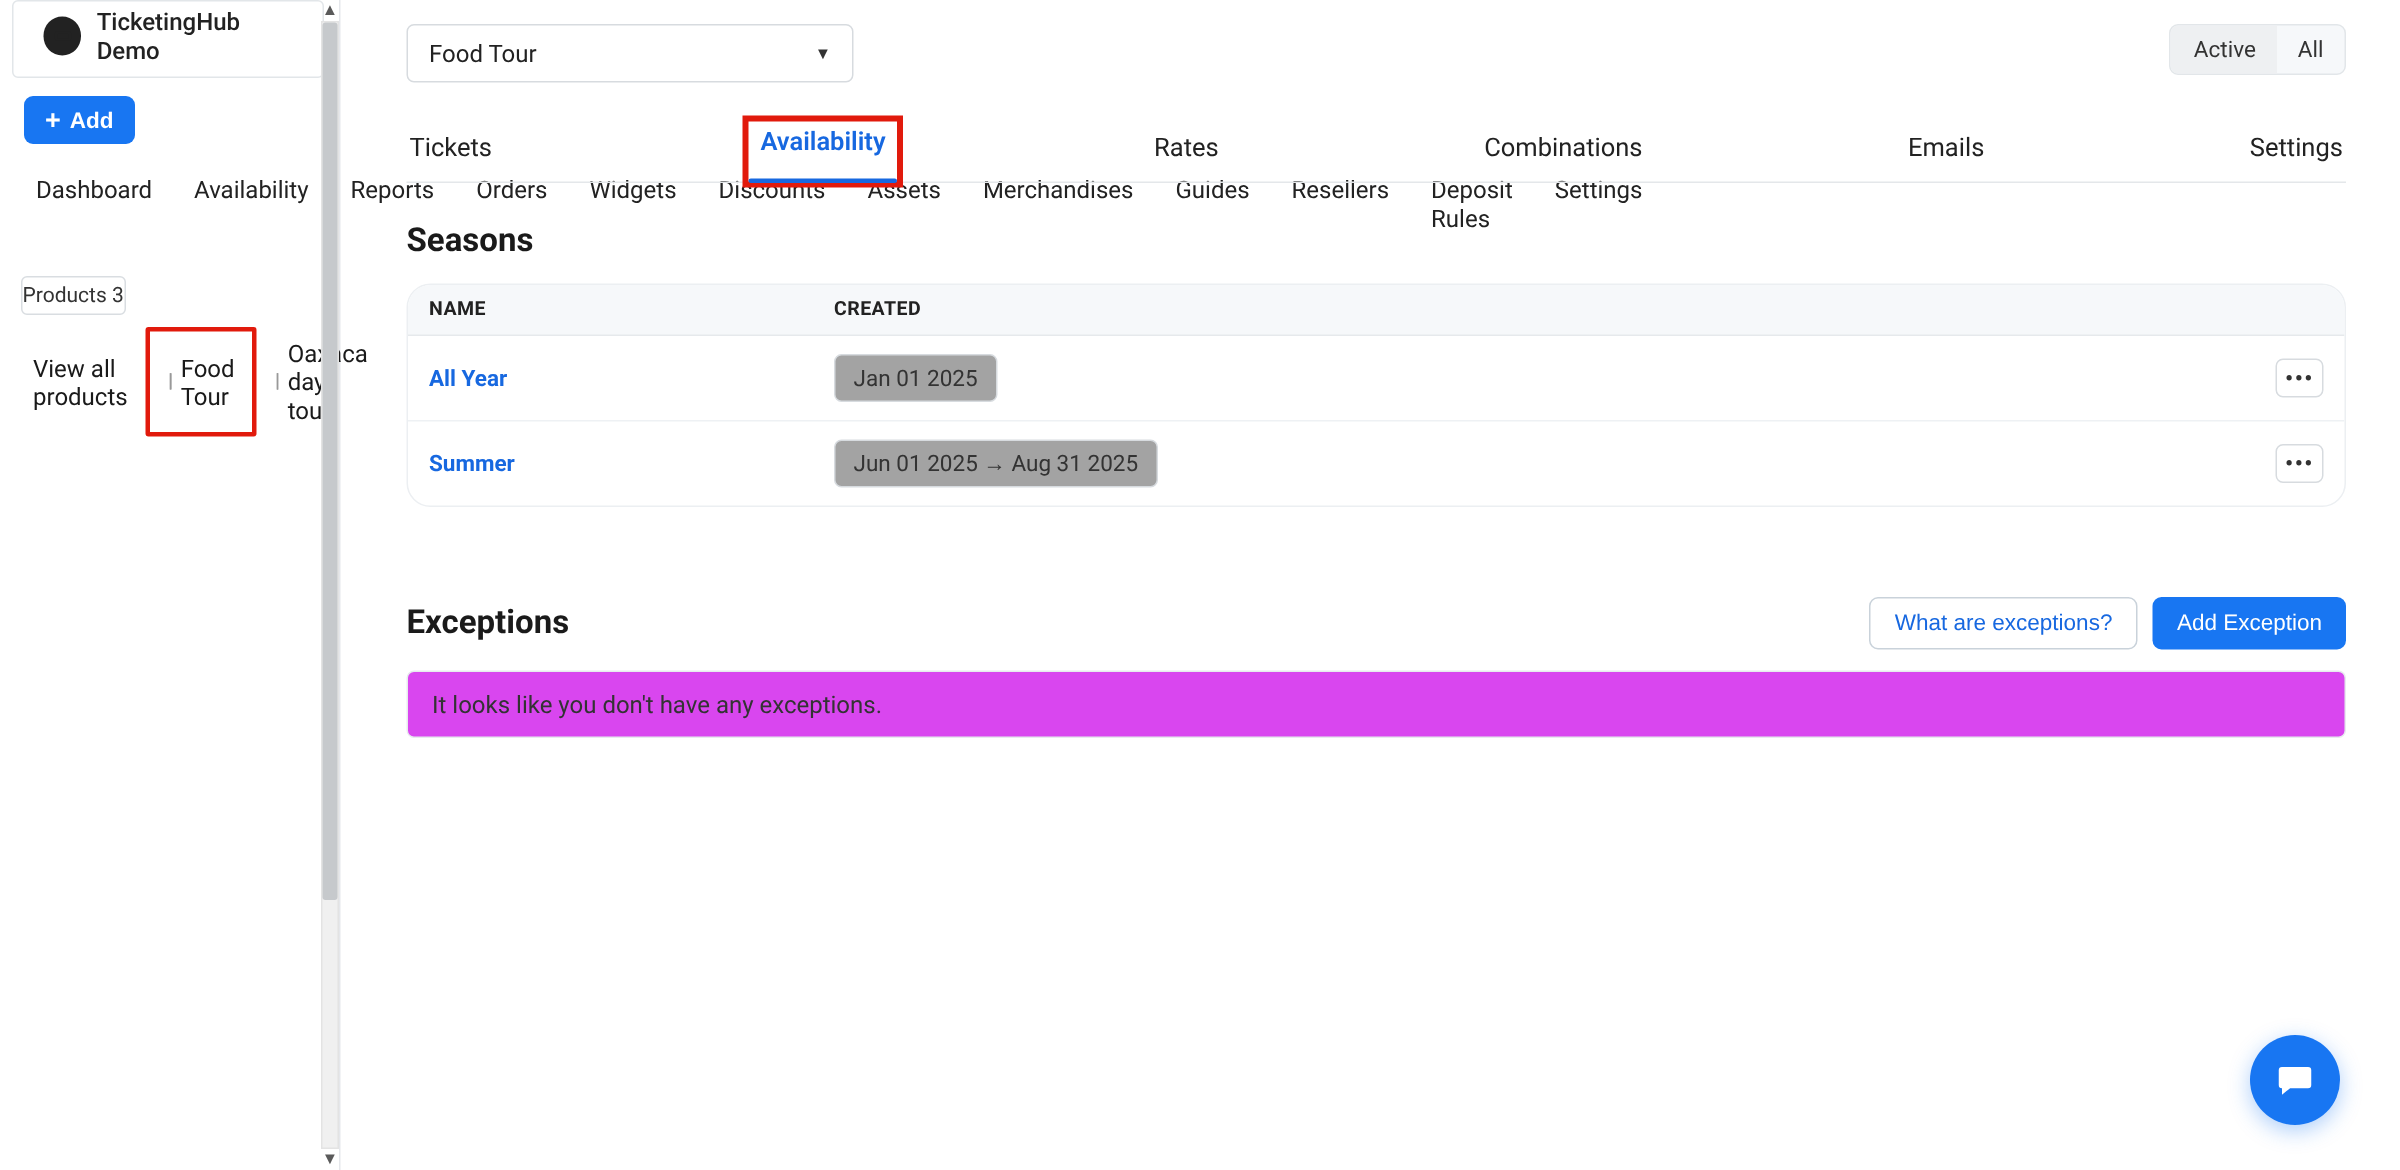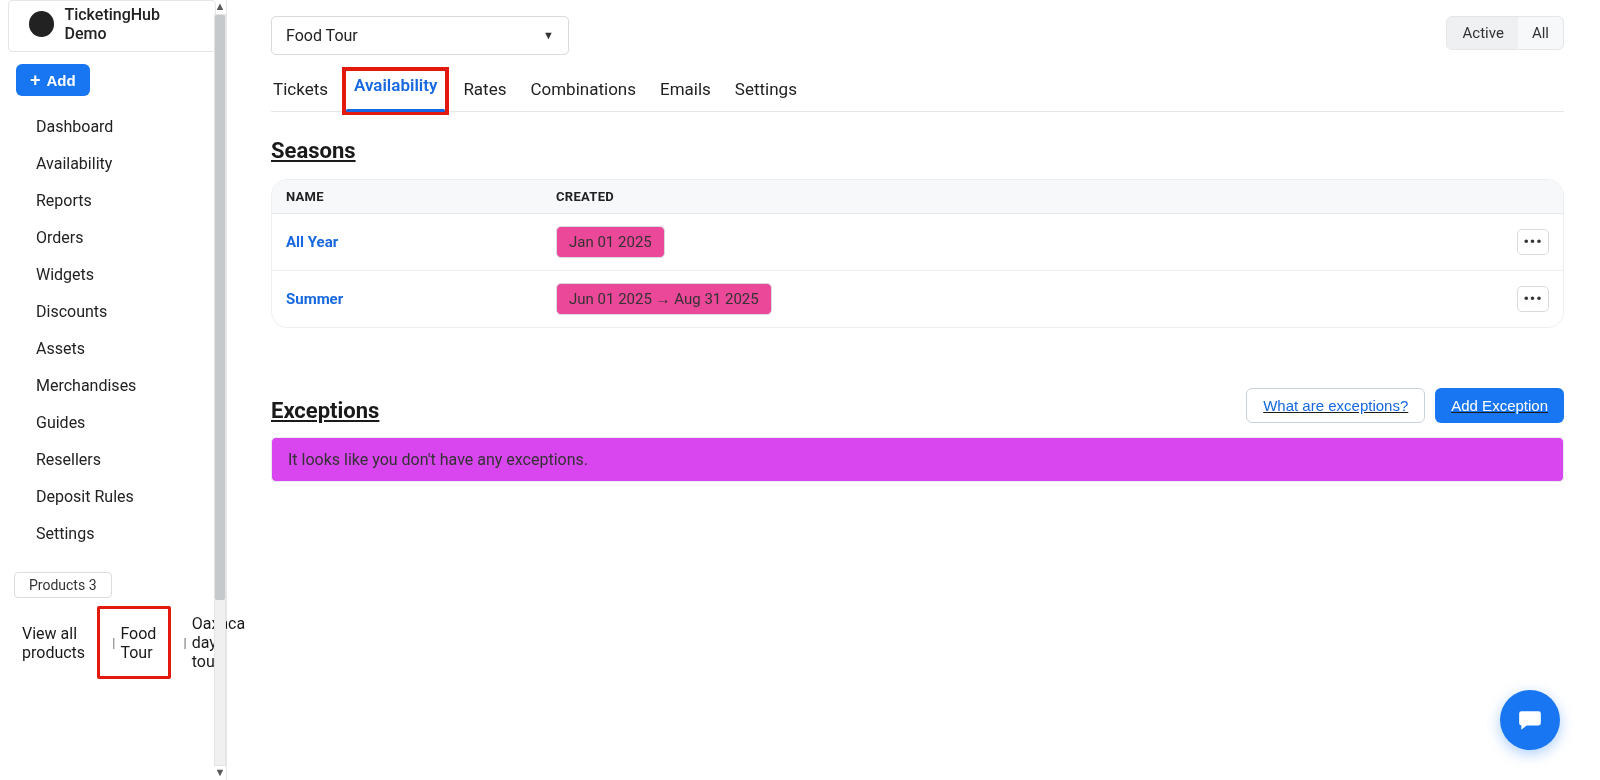--- a/index.html
+++ b/index.html
@@ -51,32 +51,32 @@
   padding: 7px 14px;
   font-size: 15px;
   font-weight: 600;
   display: inline-flex;
   align-items: center;
   gap: 6px;
   cursor: pointer;
   width: fit-content;
 }
 .add-btn .plus { font-size: 18px; line-height: 1; font-weight: 700; }
-.nav { display: flex; flex-direction: column; padding: 0 22px; }
+.nav { display: flex; flex-direction: row; padding: 0 10px; }
 .nav-item {
   padding: 9px 14px;
   font-size: 16px;
   color: #222;
   cursor: pointer;
   border-radius: 4px;
 }
 .products-badge {
   margin: 20px 10px 8px 14px;
   display: inline-block;
-  padding: 4px 14px;
+  padding: 4px 0;
   font-size: 14px;
   color: #333;
   border: 1px solid #d9dde1;
   border-radius: 4px;
   background: #fff;
   width: fit-content;
 }
 .prod-list { display: flex; flex-direction: row; padding: 0 10px 20px; }
 .prod-item {
   padding: 8px 12px;
@@ -149,22 +149,23 @@
   font-size: 15px;
   cursor: pointer;
   color: #333;
 }
 .status-toggle .active { background: #eef0f2; padding-left: 16px; }
 
 .tabs {
   display: flex;
   gap: 20px;
   border-bottom: 1px solid #e4e7ea;
-  margin-top: 16px;
+  margin-top: 26px;
   position: relative;
+  justify-content: space-between;
 }
 .tab {
   padding: 8px 2px 12px;
   font-size: 17px;
   color: #222;
   cursor: pointer;
   position: relative;
 }
 .tab.active {
   color: #1768e0;
@@ -181,22 +182,21 @@
 .tab.highlighted-border {
   border: 4px solid #e11a0c;
   padding: 4px 8px 8px;
   margin: -4px -8px -4px;
 }
 
 .section { margin-top: 26px; }
 .section-head {
   display: flex;
   justify-content: space-between;
-  align-items: flex-end;
-  text-decoration: underline;
+  align-items: center;
 }
 .section-title { font-size: 22px; font-weight: 700; }
 .section-actions { display: flex; gap: 10px; }
 .btn-outline {
   border: 1px solid #c9d2da;
   background: #fff;
   color: #1768e0;
   padding: 8px 16px;
   border-radius: 6px;
   font-size: 15px;
@@ -239,21 +239,21 @@
 }
 .trow:last-child { border-bottom: none; }
 .trow .name { color: #1768e0; font-weight: 700; cursor: pointer; }
 .date-pill {
   display: inline-block;
   border: 1px solid #d7dbdf;
   border-radius: 5px;
   padding: 6px 12px;
   font-size: 15px;
   color: #333;
-  background: #ec4899;
+  background: #a3a3a3;
 }
 .row-actions {
   justify-self: end;
 }
 .dots-btn {
   border: 1px solid #d7dbdf;
   background: #fff;
   border-radius: 5px;
   width: 32px; height: 26px;
   display: flex; align-items: center; justify-content: center;

